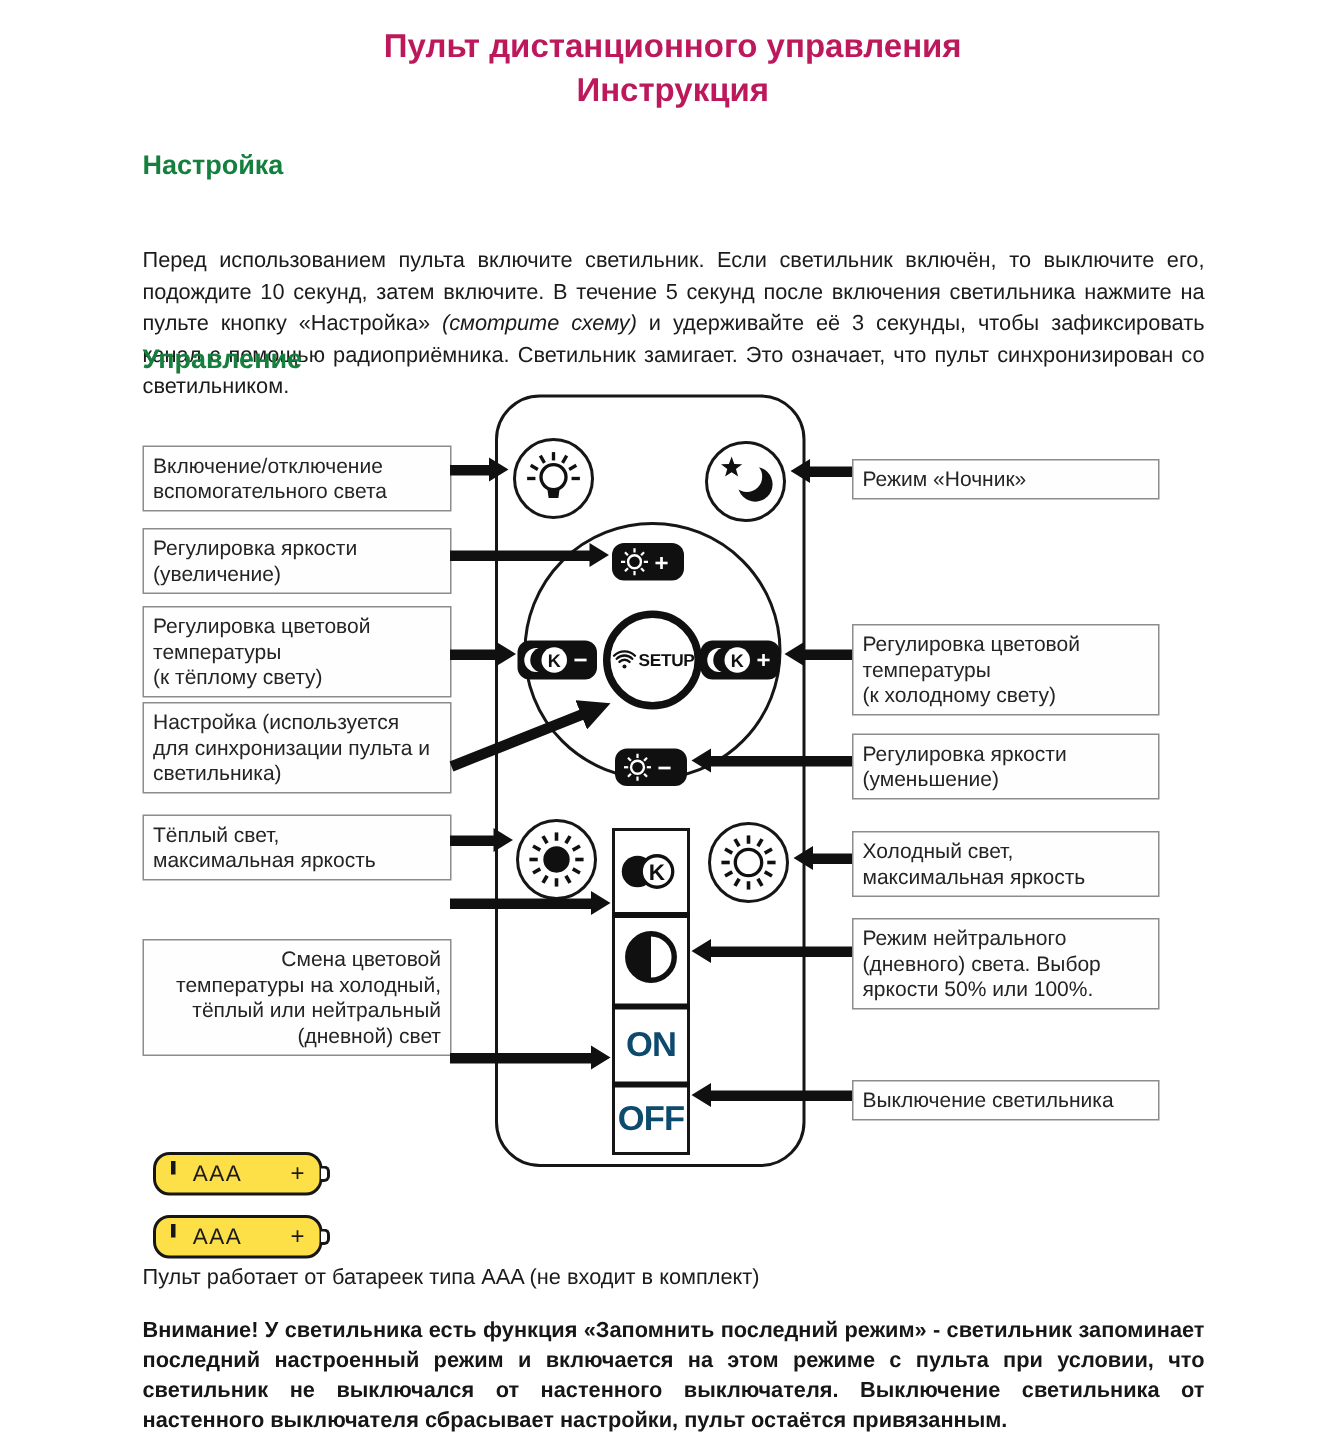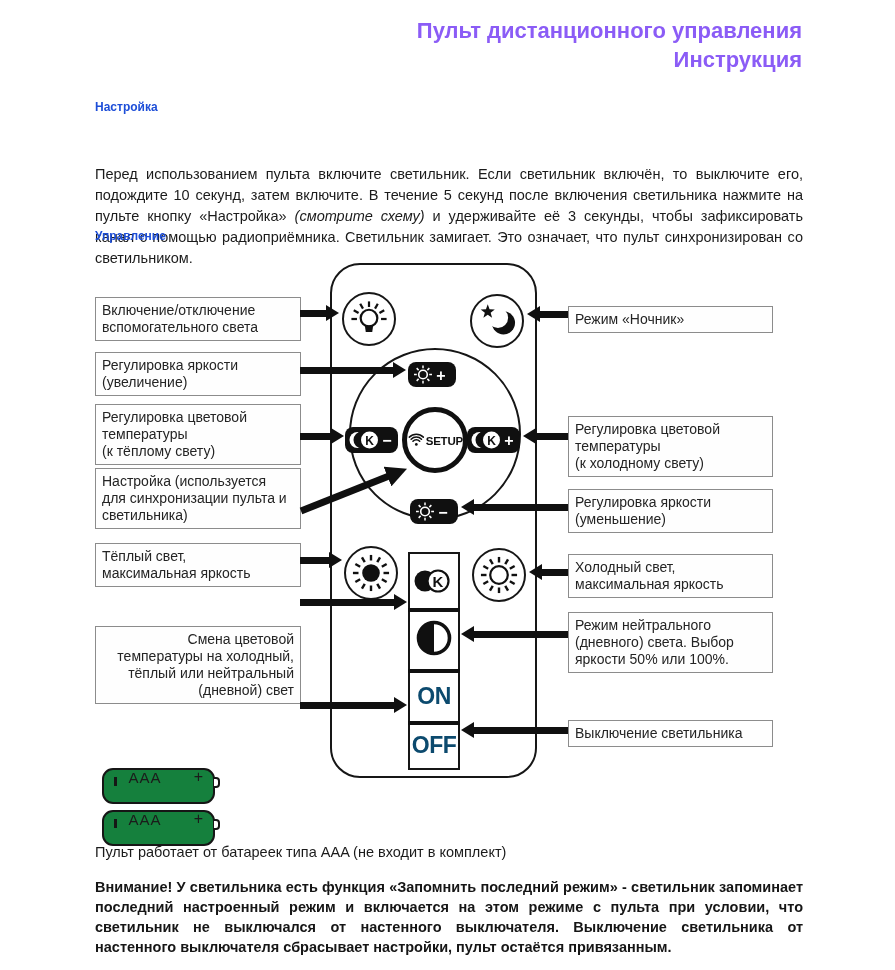--- a/index.html
+++ b/index.html
@@ -7,26 +7,26 @@
   .page {
     position: relative;
     width: 895px; height: 970px;
     background: #ffffff;
     color: #1b1b1b;
     font-family: "Liberation Sans", sans-serif;
     overflow: hidden;
   }
   .title {
     position: absolute; left: 95px; top: 16px; width: 707px;
-    text-align: right; font-size: 22px; font-weight: bold;
-    line-height: 29px; white-space: pre-line; color:#8b5cf6;
+    text-align: center; font-size: 22px; font-weight: bold;
+    line-height: 29px; white-space: pre-line; color:#be185d;
   }
   .h-sec {
     position: absolute; left: 95px;
-    font-size: 12px; font-weight: bold; color:#1d4ed8;
+    font-size: 18px; font-weight: bold; color:#15803d;
   }
   .body-par {
     position: absolute; left: 95px; top: 128px; width: 708px;
     font-size: 14.5px; line-height: 21px; text-align: justify; color:#1b1b1b;margin-top:36px;
   }
   .warning {
     position: absolute; left: 95px; top: 877px; width: 708px;
     font-size: 14.5px; font-weight: bold; line-height: 20px;
     text-align: justify; color:#161616;
   }
@@ -78,22 +78,22 @@
     border-left:13px solid #101010; border-top:8.5px solid transparent; border-bottom:8.5px solid transparent;
   }
   .arr.l::after {
     content:""; position:absolute; left:-12px; top:-5px;
     border-right:13px solid #101010; border-top:8.5px solid transparent; border-bottom:8.5px solid transparent;
   }
   .diag-svg { position: absolute; left: 298px; top: 455px; z-index: 5; }
 
   .battery {
     position: absolute; left: 102px; width: 113px; height: 29px;
-    border: 2.5px solid #161616; border-radius: 11px; background:#15803d;
-    display: flex; align-items: flex-end; padding: 16px 10px;
+    border: 2.5px solid #161616; border-radius: 11px; background:#fde047;
+    display: flex; align-items: flex-start; padding: 4px 10px;
   }
   .battery .nub {
     position: absolute; right: -7px; top: 7px; width: 6px; height: 11px;
     border: 2.5px solid #161616; border-left: none; border-radius: 0 4px 4px 0; background:#fff;
   }
   .bat-minus { width: 2.5px; height: 9px; background: #161616; margin-right: 12px; }
   .bat-label { font-size: 15px; color:#1b1b1b; letter-spacing: 1px; }
   .bat-plus  { margin-left: auto; font-size: 16px; color:#1b1b1b; }
   .bat-caption {
     position: absolute; left: 95px; top: 844px; width: 600px;

